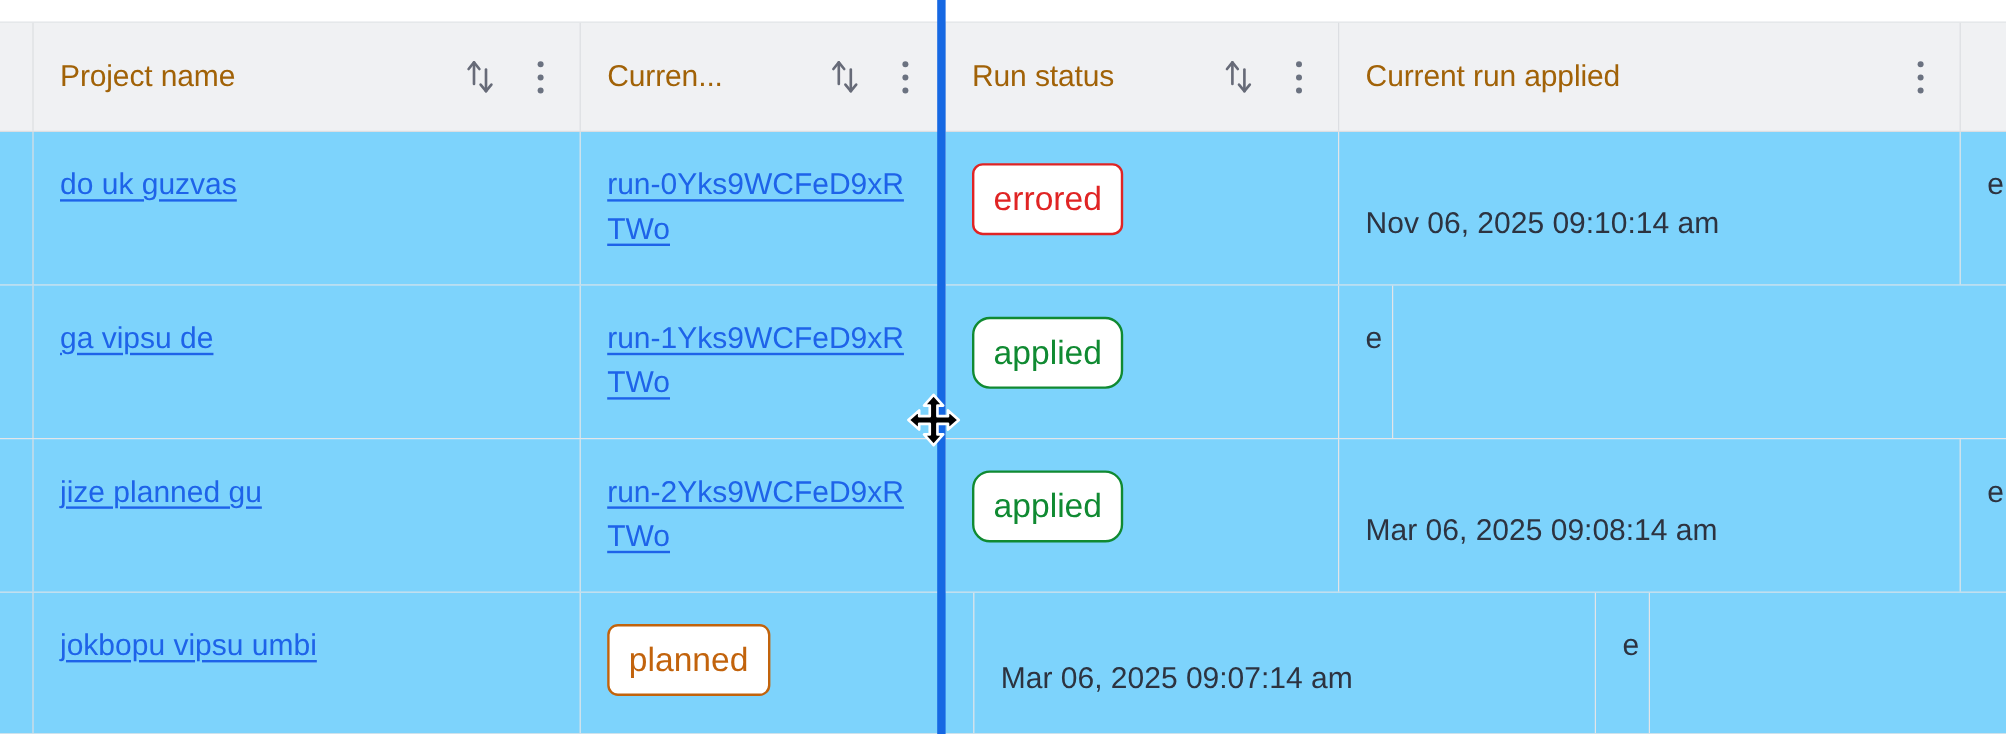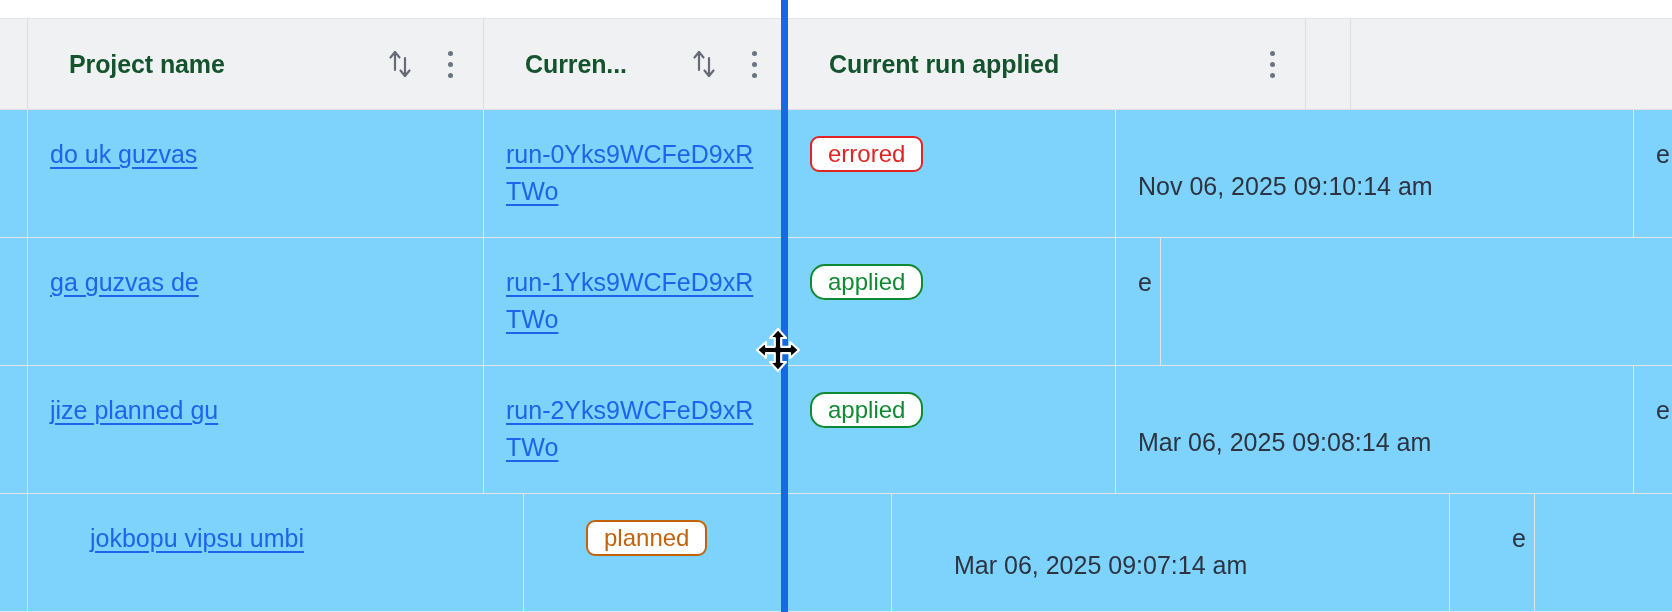--- a/index.html
+++ b/index.html
@@ -21,24 +21,23 @@
   .th {
     display:flex; align-items:center;
     height:100%;
     padding:0 22px;
     border-right:1px solid #DCDEE2;
     position:relative;
   }
   .th.gutter, .td.gutter { padding:0; border-right:1px solid #DCDEE2; }
 
   .th-label {
-    font-size:25px; font-weight:700; color:#14532d;
+    font-size:25px; font-weight:400; color:#a16207;
     white-space:nowrap; overflow:hidden;
     letter-spacing:-0.1px;
-    margin-left:19px;
   }
   .th-tools { display:flex; align-items:center; margin-left:auto; gap:26px; padding-left:18px; }
 
   .sort-icon { width:26px; height:34px; flex:none; }
   .kebab { display:flex; flex-direction:column; justify-content:center; align-items:center; gap:6px; width:22px; height:34px; flex:none; }
   .kebab i { display:block; width:5px; height:5px; border-radius:50%; background:#6B7280; }
 
   .drow { background:#7dd3fc; border-bottom:1px solid #E3E5E8; }
   .td {
     display:flex; align-items:flex-start;
@@ -54,34 +53,34 @@
   .c-gutter { width:28px; flex:none; }
   .c-project { width:456px; flex:none; }
   .c-run     { width:304px; flex:none;justify-content:flex-end; }
   .c-status  { width:328px; flex:none; }
   .c-applied { width:518px; flex:none;align-items:center; }
   .c-extra   { width:38px;  flex:none; }
 
   .r-h0 { height:128px; }
   .r-h1 { height:128px; }
   .r-h2 { height:128px; }
-  .r-h3 { height:118px;gap:40px; }
+  .r-h3 { height:118px; }
 
   a.link {
     color:#1E63E9; text-decoration:underline;
     text-underline-offset:4px; text-decoration-thickness:2px;
     font-size:25px; word-break:break-all; cursor:pointer;
     line-height:1.48;
   }
 
   .badge {
     display:inline-flex; align-items:center; justify-content:center;
-    height:36px; padding:0 16px;
+    height:60px; padding:0 16px;
     border:2px solid currentColor; border-radius:9px;
-    font-size:24px; line-height:1; white-space:nowrap;
+    font-size:28px; line-height:1; white-space:nowrap;
     background:#fff;
   }
   .badge.errored { color:#E02424; }
   .badge.applied { color:#108A32;border-radius:15px; }
   .badge.planned { color:#C2630C; }
 
   .td.applied-col { color:#2D3340; white-space:nowrap; }
   .td.extra-col   { color:#2D3340; white-space:nowrap; }
 
   
@@ -141,20 +140,40 @@
             </svg>
           </span>
           <span class="kebab">
               <i></i>
               <i></i>
               <i></i>
             </span>
         </span>
       </div>
 
+      <div class="th c-status">
+        <span class="th-label">Run status</span>
+        <span class="th-tools">
+          <span class="sort-icon">
+            <svg viewBox="0 0 26 34" width="26" height="34" aria-hidden="true">
+              <g stroke="#676B78" stroke-width="2.2" fill="none" stroke-linecap="round" stroke-linejoin="round">
+                <line x1="8" y1="23" x2="8" y2="5"></line>
+                <polyline points="3.5,10.5 8,5 12.5,10.5"></polyline>
+                <line x1="18" y1="11" x2="18" y2="29"></line>
+                <polyline points="13.5,23.5 18,29 22.5,23.5"></polyline>
+              </g>
+            </svg>
+          </span>
+          <span class="kebab">
+              <i></i>
+              <i></i>
+              <i></i>
+            </span>
+        </span>
+      </div>
 
       <div class="th c-applied">
         <span class="th-label">Current run applied</span>
         <span class="th-tools">
           <span class="kebab">
               <i></i>
               <i></i>
               <i></i>
             </span>
         </span>
@@ -176,21 +195,21 @@
       <div class="td c-status">
         <span class="badge errored">errored</span>
       </div>
       <div class="td applied-col c-applied">Nov 06, 2025 09:10:14 am</div>
       <div class="td extra-col c-extra">e</div>
     </div>
 
     <div class="row drow r-h1">
       <div class="td gutter c-gutter"></div>
       <div class="td c-project">
-        <a class="link">ga guzvas de</a>
+        <a class="link">ga vipsu de</a>
       </div>
       <div class="td c-run">
         <a class="link">run-1Yks9WCFeD9xRTWo</a>
       </div>
       <div class="td c-status">
         <span class="badge applied">applied</span>
       </div>
       <div class="td extra-col c-extra">e</div>
     </div>
 

